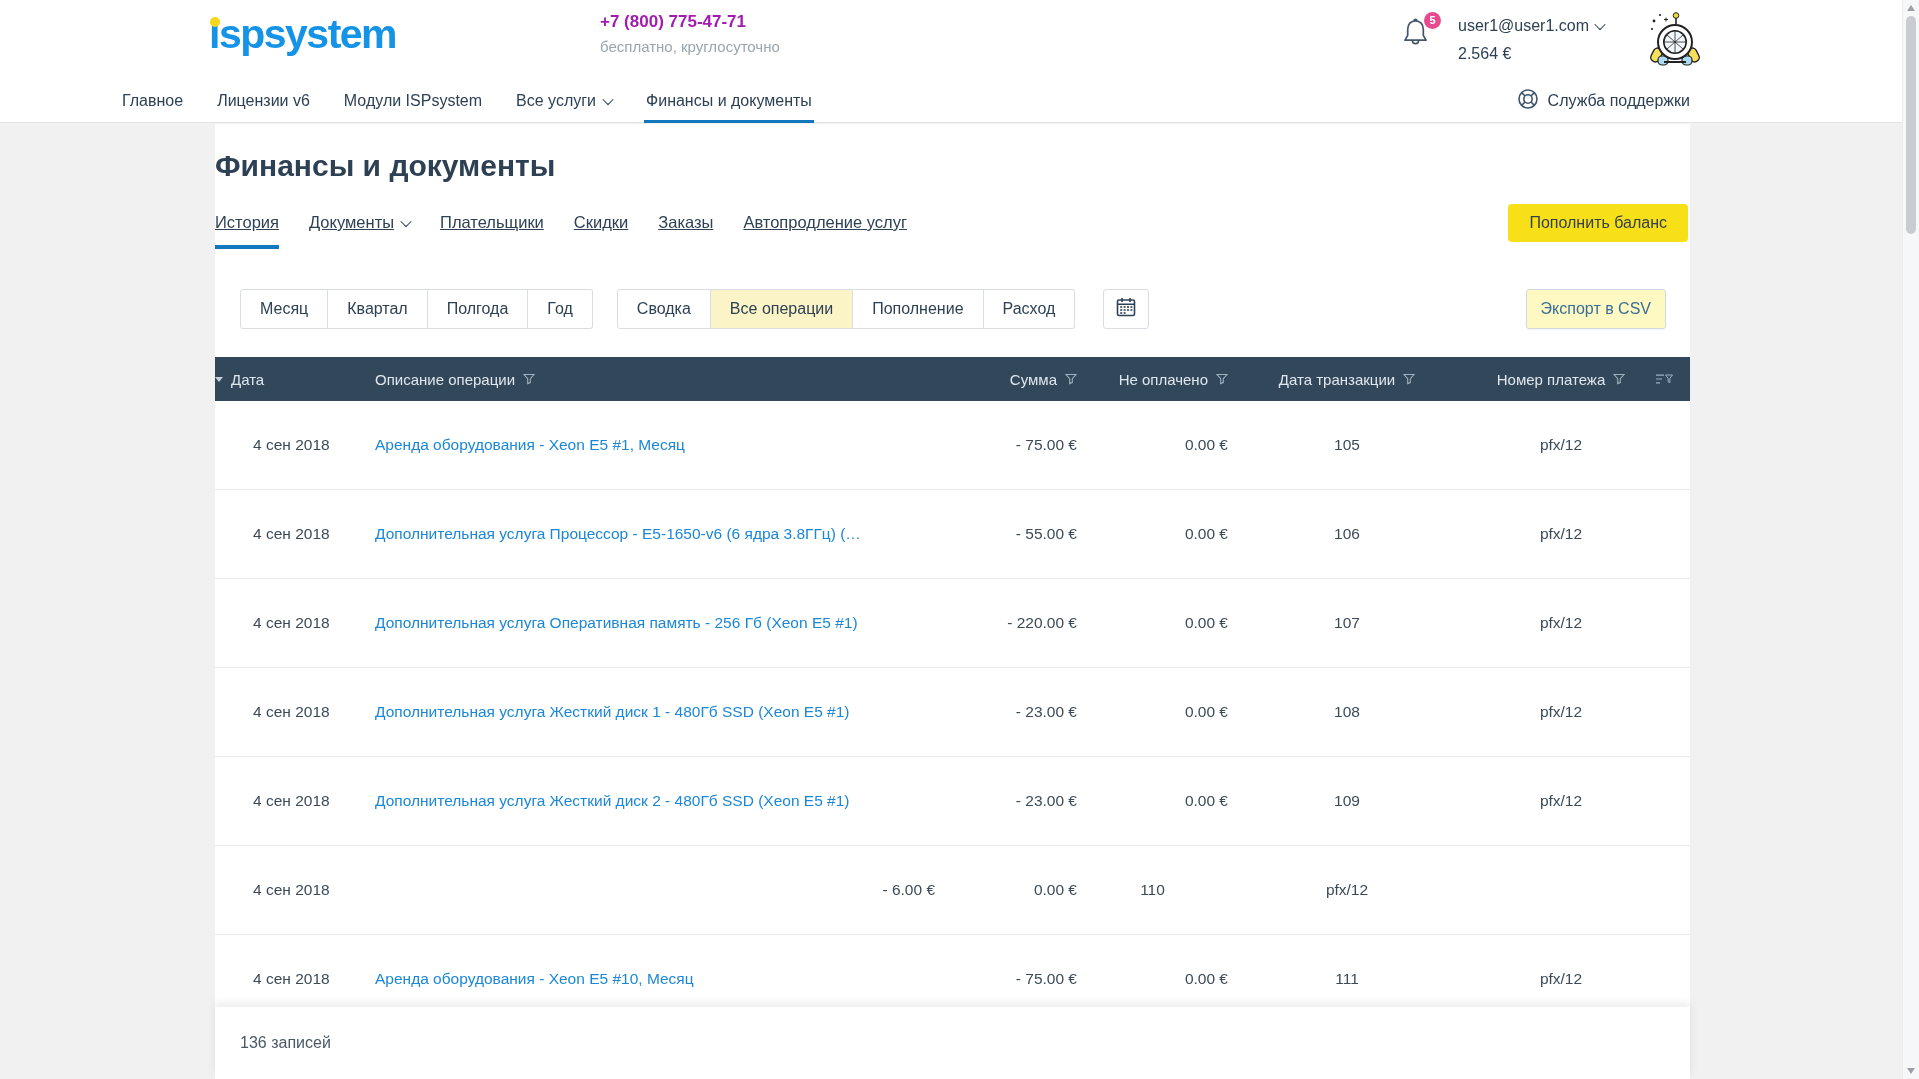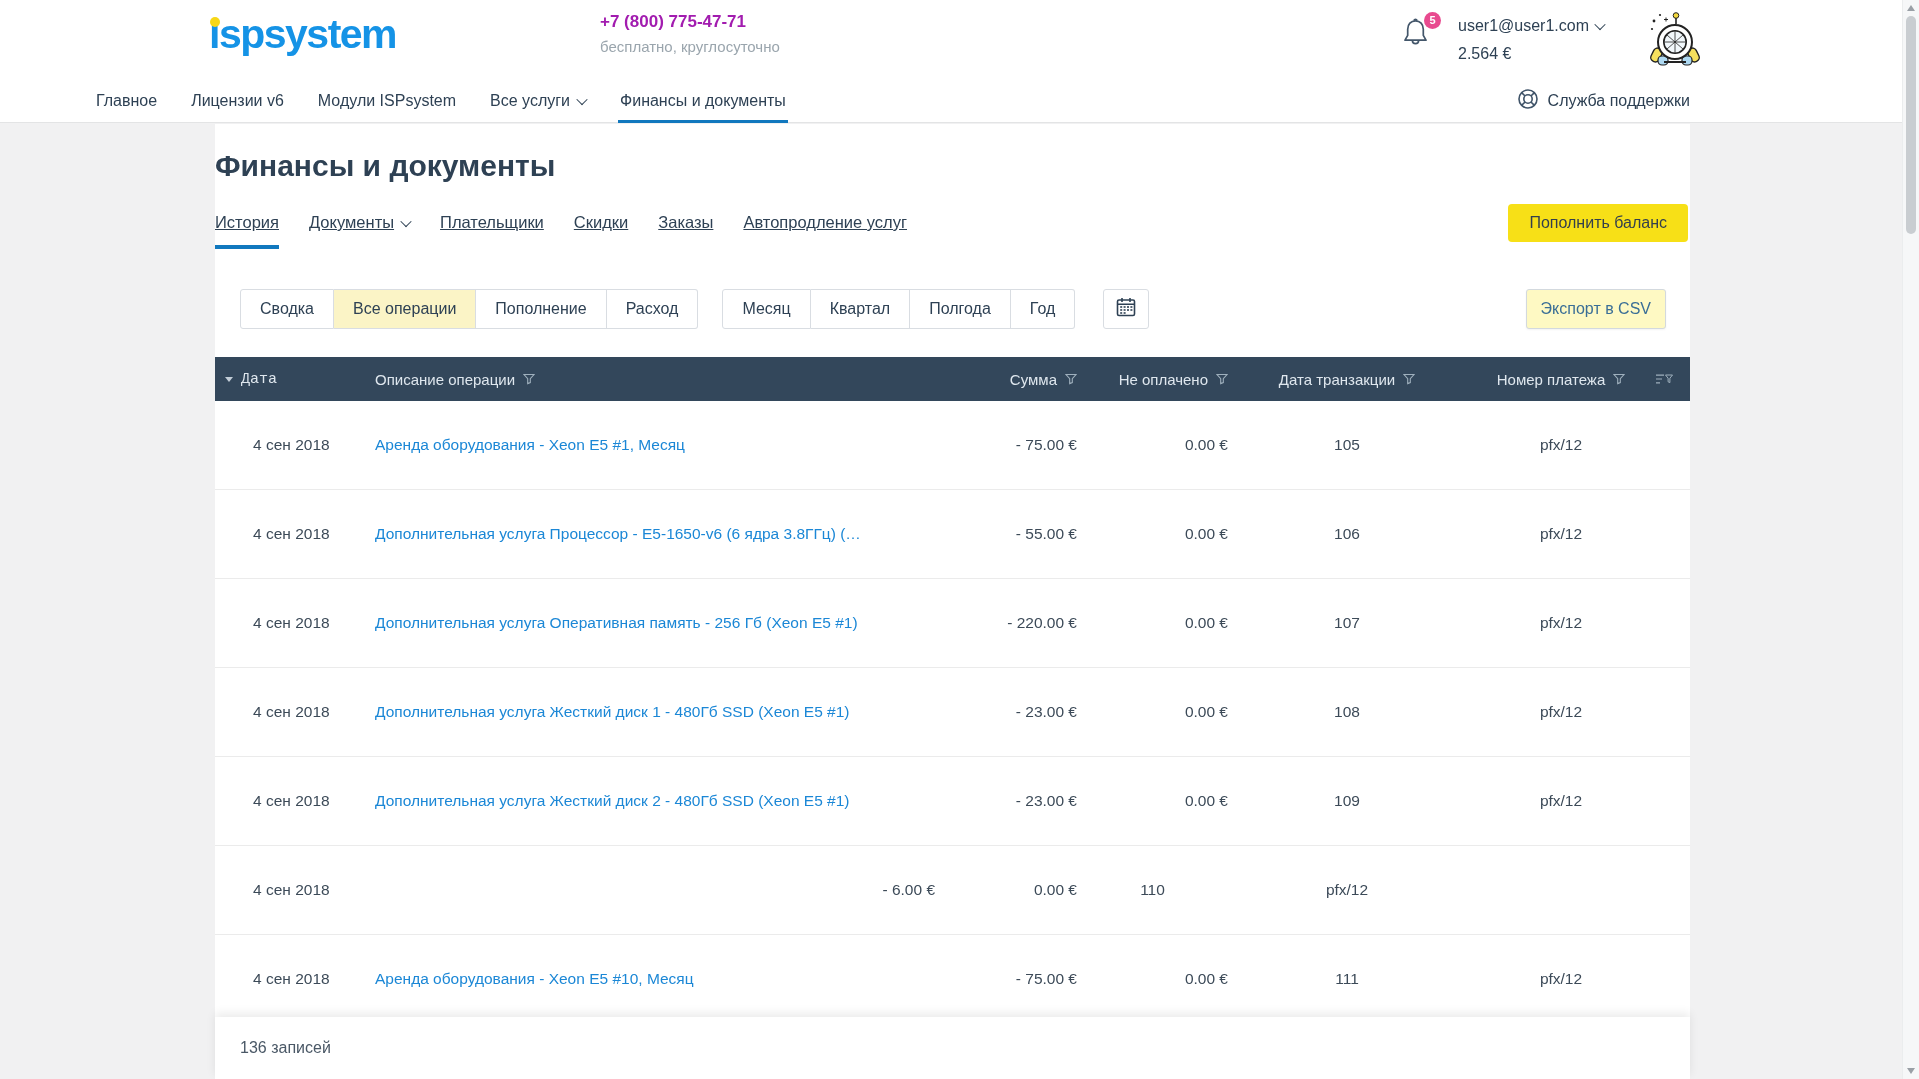--- a/index.html
+++ b/index.html
@@ -13,21 +13,21 @@
   .phone-note{font-size:15px;color:#9aa5ad;margin-top:6px;}
   .bell-wrap{position:absolute;left:1402px;top:16px;width:34px;height:36px;cursor:pointer;}
   .bell-badge{position:absolute;top:-4px;right:-5px;min-width:17px;height:17px;border-radius:9px;
     background:#e84a8f;color:#fff;font-size:11px;font-weight:bold;line-height:17px;text-align:center;}
   .user-email{position:absolute;left:1458px;top:17px;font-size:16px;color:#2e4154;display:flex;align-items:center;gap:7px;cursor:pointer;}
   .user-balance{position:absolute;left:1458px;top:45px;font-size:16px;color:#2e4154;}
   .avatar{position:absolute;left:1646px;top:6px;width:58px;height:62px;}
   .chev{display:inline-block;width:7px;height:7px;border-right:1.6px solid currentColor;border-bottom:1.6px solid currentColor;transform:rotate(45deg) translate(-1px,-1px);}
   
   .nav-bar{position:absolute;top:80px;left:0;width:1919px;height:43px;background:#fff;border-bottom:1px solid #e3e4e5;
-    display:flex;align-items:stretch;padding:0 229px 0 94px;box-sizing:border-box;}
+    display:flex;align-items:stretch;padding:0 229px 0 120px;box-sizing:border-box;}
   .nav-item{display:flex;align-items:center;gap:8px;font-size:16px;color:#2e4154;margin-right:30px;cursor:pointer;position:relative;padding:0 2px;}
   .nav-item.active::after{content:"";position:absolute;left:0;right:0;bottom:-1px;height:3px;background:#1178be;}
   .nav-support{margin-left:auto;display:flex;align-items:center;gap:9px;font-size:16px;color:#2e4154;cursor:pointer;}
   
   .card{position:absolute;top:124px;left:215px;width:1475px;height:955px;background:#fff;}
   .page-title{position:absolute;top:25px;left:0;margin:0;font-size:30px;font-weight:bold;color:#2e4154;}
   .tabs{position:absolute;top:89px;left:0;display:flex;gap:30px;}
   .tab{font-size:16.5px;color:#2e4154;padding-bottom:17px;position:relative;display:flex;align-items:flex-start;gap:8px;cursor:pointer;text-decoration:underline;}
   .tab .chev{margin-top:6px;}
   .tab.active::after{content:"";position:absolute;left:0;right:0;bottom:0;height:4px;background:#1178be;}
@@ -44,33 +44,33 @@
   .seg + .seg{margin-left:24px;}
   .cal-btn{margin-left:28px;width:46px;height:40px;background:#fff;border:1px solid #d9dde2;border-radius:3px;
     display:flex;align-items:center;justify-content:center;cursor:pointer;box-sizing:border-box;}
   .export-btn{margin-left:auto;height:40px;padding:0 14px;background:#fef9c3;border:1px solid #d3d9de;border-radius:3px;
     font-size:16px;color:#3a6e96;font-family:inherit;cursor:pointer;box-shadow:0 1px 2px rgba(0,0,0,.05);}
   
   .table{position:absolute;top:233px;left:0;width:100%;}
   .thead,.trow{display:grid;grid-template-columns:160px 560px 142px 151px 238px 190px 34px;align-items:center;}
   .thead{height:44px;background:#33475b;color:#dfe7ee;font-size:15px;}
   .th{display:flex;align-items:center;gap:8px;}
-  .th-date{padding-left:10px;font-family:Liberation Mono, monospace;}
+  .th-date{}
   .th-right{justify-content:flex-end;}
   .th-center{justify-content:center;}
   .sort-caret{width:0;height:0;border-left:4px solid transparent;border-right:4px solid transparent;border-top:5px solid #c3ced8;}
   .trow{height:88px;border-bottom:1px solid #ebebeb;font-size:15.5px;background:#fff;}
   .trow:last-child{border-bottom:none;}
   .td-date{padding-left:38px;color:#3c4a58;}
   .td-desc{overflow:hidden;white-space:nowrap;}
   .td-desc a{color:#1b87d6;text-decoration:none;cursor:pointer;}
   .td-right{text-align:right;color:#3c4a58;}
   .td-center{text-align:center;color:#3c4a58;}
   
-  .card-footer{position:absolute;bottom:0;left:0;width:100%;height:62px;background:#fff;box-shadow:0 -4px 9px rgba(0,0,0,.08);
+  .card-footer{position:absolute;bottom:0;left:0;width:100%;height:72px;background:#fff;box-shadow:0 -4px 9px rgba(0,0,0,.08);
     display:flex;align-items:center;padding-left:25px;box-sizing:border-box;font-size:16px;color:#4a5866;}
   
   .scrollbar{position:absolute;top:0;right:0;width:17px;height:1079px;background:#f6f7f8;border-left:1px solid #ebedee;box-sizing:border-box;}
   .sb-up{position:absolute;top:5px;left:4px;width:0;height:0;border-left:4px solid transparent;border-right:4px solid transparent;border-bottom:6px solid #9aa0a6;}
   .sb-down{position:absolute;bottom:5px;left:4px;width:0;height:0;border-left:4px solid transparent;border-right:4px solid transparent;border-top:6px solid #9aa0a6;}
   .sb-thumb{position:absolute;top:16px;left:3px;width:10px;height:218px;background:#c9cdd1;border-radius:5px;}
 </style>
 </head>
 <body>
 
@@ -169,30 +169,30 @@
     </div>
     <div class="tab">
       <span>Автопродление услуг</span>
     </div>
   </div>
 
   <button class="topup-btn">Пополнить баланс</button>
 
   <div class="toolbar">
     <div class="seg">
+      <button class="seg-btn">Месяц</button>
+      <button class="seg-btn">Квартал</button>
+      <button class="seg-btn">Полгода</button>
+      <button class="seg-btn">Год</button>
+    </div>
+    <div class="seg">
       <button class="seg-btn">Сводка</button>
       <button class="seg-btn active">Все операции</button>
       <button class="seg-btn">Пополнение</button>
       <button class="seg-btn">Расход</button>
-    </div>
-    <div class="seg">
-      <button class="seg-btn">Месяц</button>
-      <button class="seg-btn">Квартал</button>
-      <button class="seg-btn">Полгода</button>
-      <button class="seg-btn">Год</button>
     </div>
     <div class="cal-btn">
       <span>
         <svg width="24" height="24" viewBox="0 0 24 24" fill="none" stroke="#2e4154" stroke-width="1.6">
           <rect x="3.5" y="5" width="17" height="15.5" rx="1.5"></rect>
           <path d="M3.5 9.2h17M8 3v4M16 3v4"></path>
           <g fill="#2e4154" stroke="none">
             <rect x="6.2" y="11.2" width="2" height="1.6"></rect>
               <rect x="9.6" y="11.2" width="2" height="1.6"></rect>
               <rect x="13" y="11.2" width="2" height="1.6"></rect>

